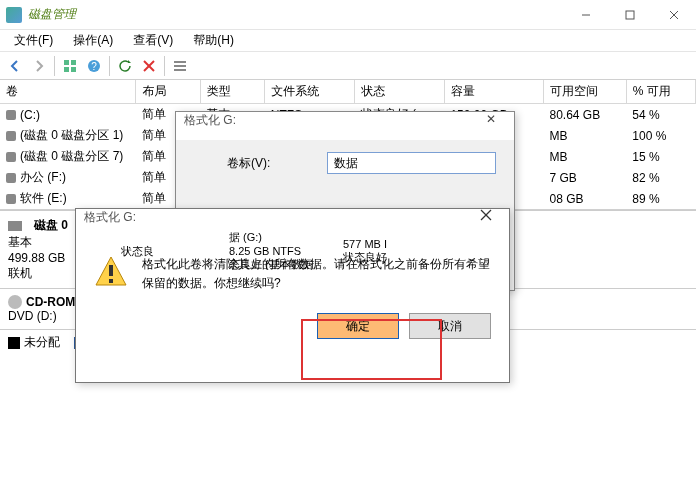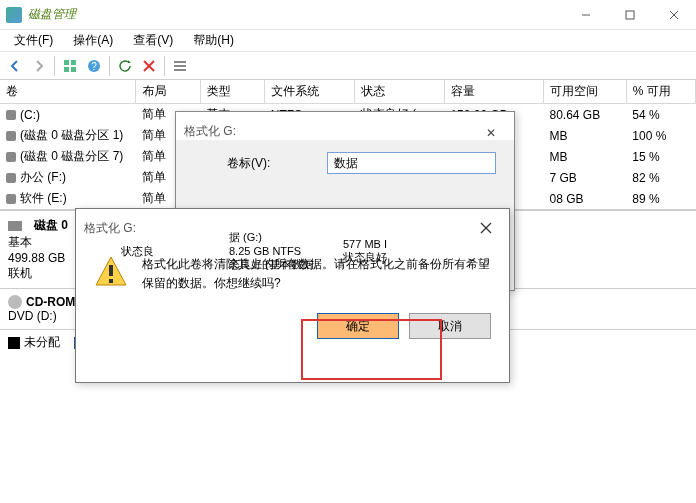--- a/index.html
+++ b/index.html
@@ -41,21 +41,21 @@
 .part > span { position: relative; z-index: 1; white-space: nowrap; overflow: hidden; text-overflow: clip; }
 
 
 .legend { border-top: 1px solid #ccc; padding: 4px 8px; display: flex; gap: 14px; align-items: center; font-size: 12px; }
 .legend .sw { width: 12px; height: 12px; display: inline-block; margin-right: 4px; vertical-align: middle; }
 .legend .sw.un { background: #000; }
 .legend .sw.pr { background: #2b5797; }
 
 
 .dlg { position: absolute; background: #f0f0f0; border: 1px solid #888; box-shadow: 2px 2px 8px rgba(0,0,0,.2); }
-.dlg .dlg-title { height: 28px; display: flex; align-items: flex-end; padding: 0 8px; font-size: 12px; background: #fff; }
+.dlg .dlg-title { height: 28px; display: flex; align-items: flex-start; padding: 0 8px; font-size: 12px; background: #fff; }
 .dlg .dlg-title .t { flex: 1; color: #555; }
 .dlg .dlg-close { width: 30px; text-align: center; color: #444; }
 .dlg-format { left: 175px; top: 111px; width: 340px; height: 180px; }
 .dlg-format .body { padding: 12px 18px; font-size: 12px; }
 .dlg-format .row { display: flex; align-items: center; margin-bottom: 12px; }
 .dlg-format .row .lab { width: 120px; margin-left: 33px; }
 .dlg-format input[type=text] { width: 194px; height: 22px; border: 1px solid #7a9fd4; padding: 0 6px; font-size: 12px; }
 .dlg-format select { width: 180px; height: 22px; border: 1px solid #999; font-size: 12px; background: #fff; }
 
 

